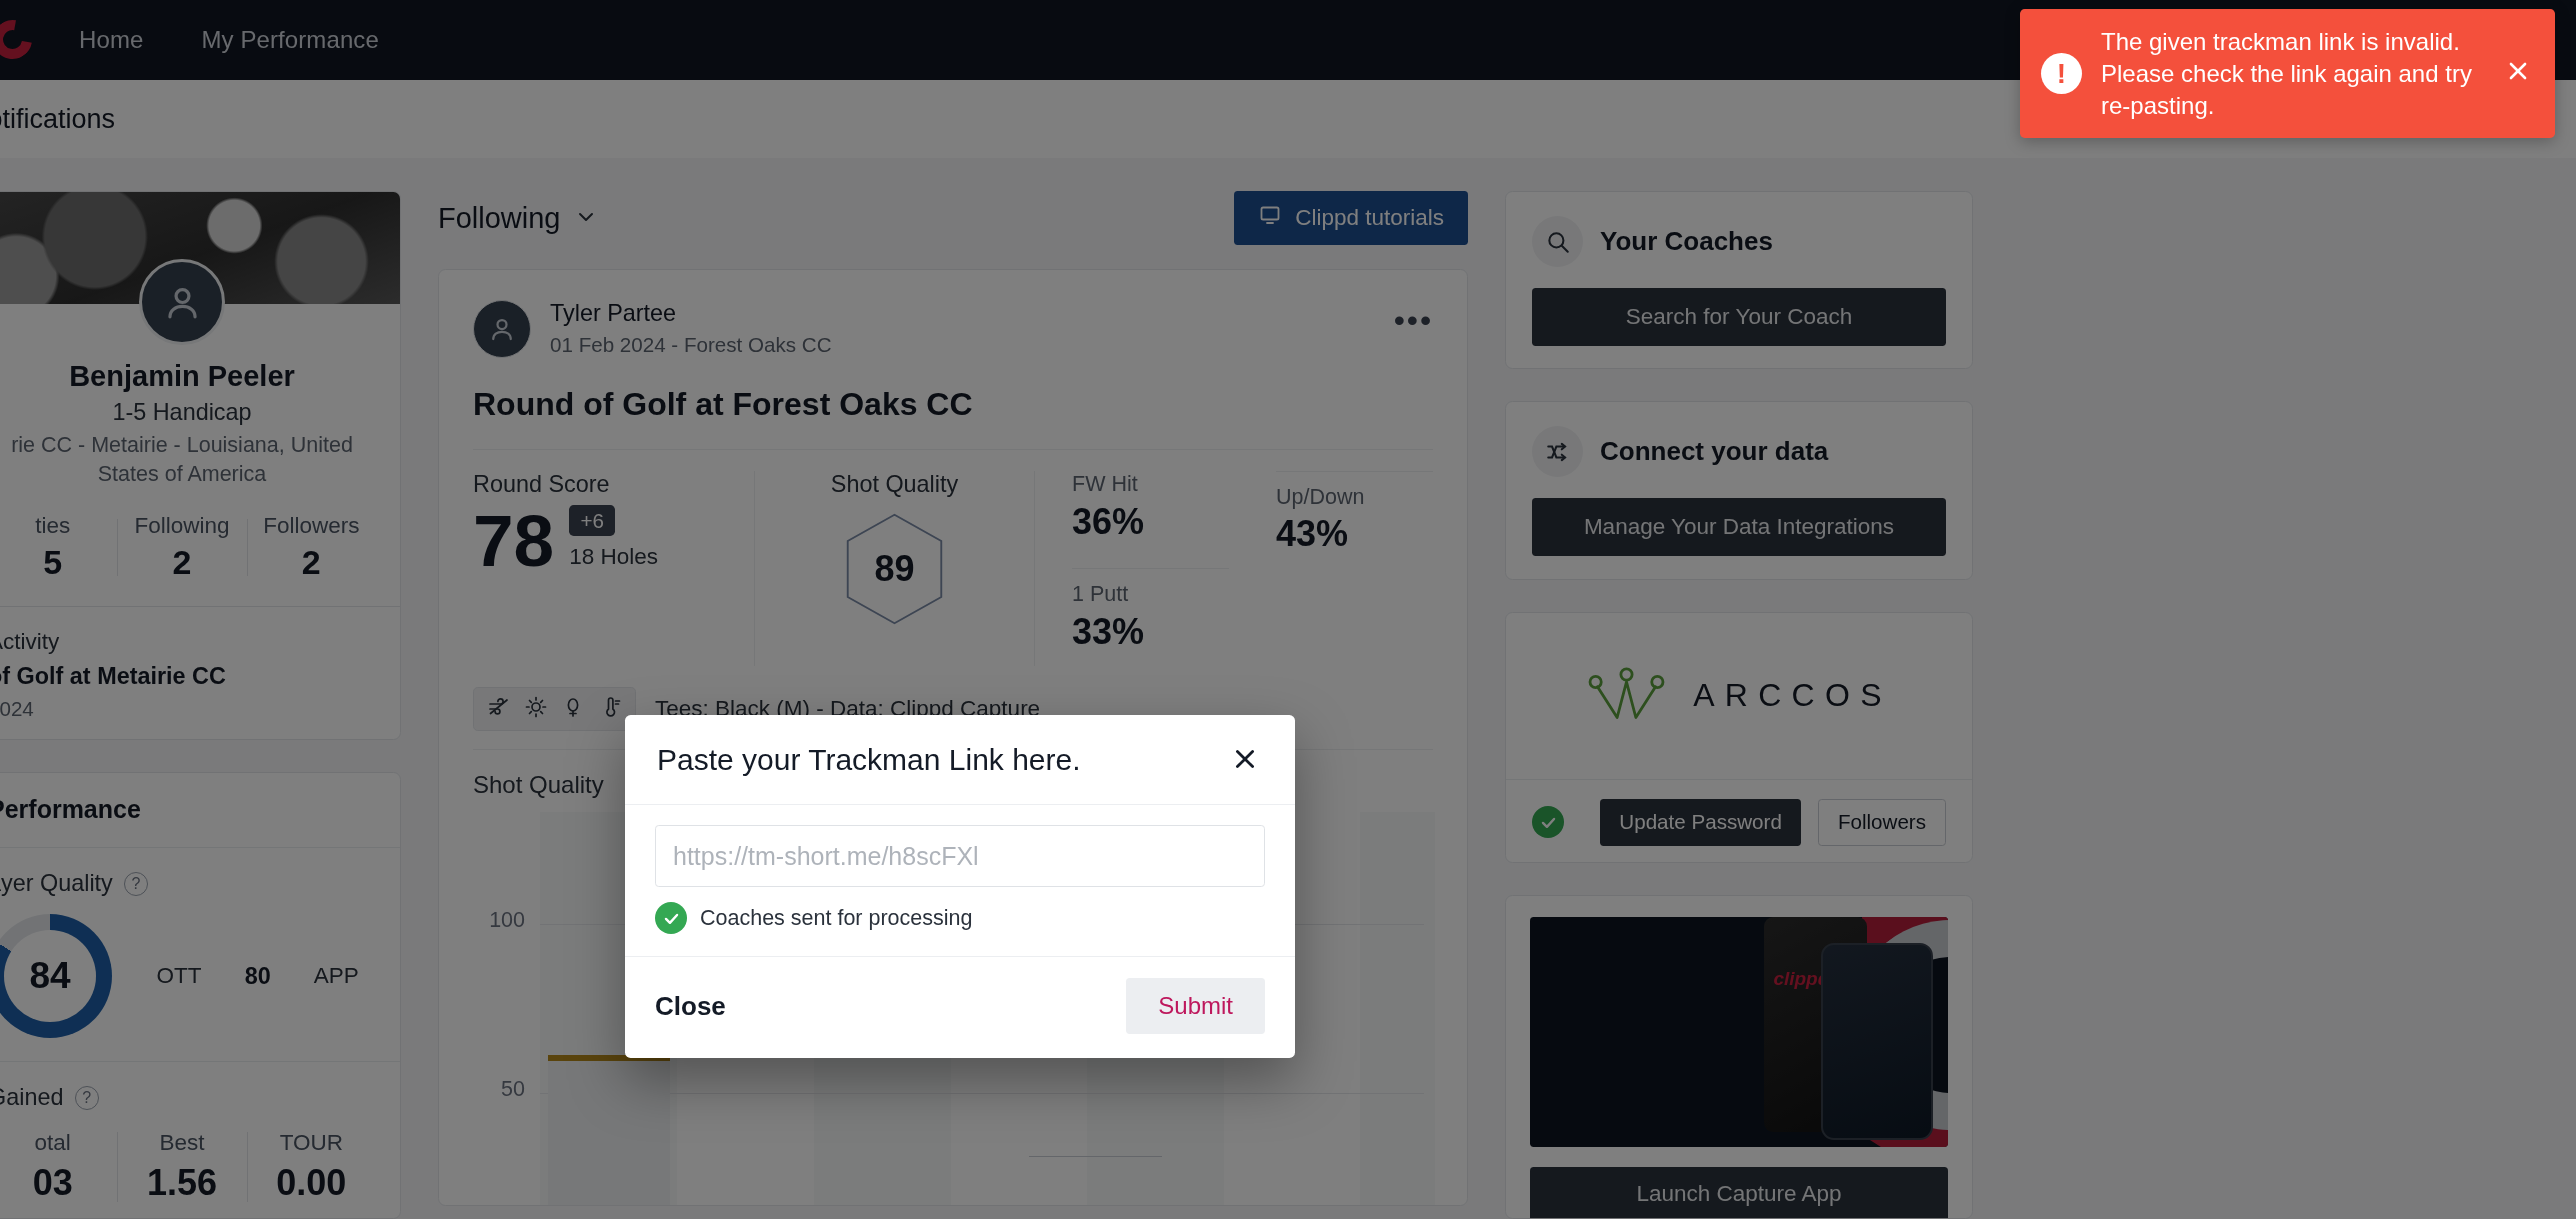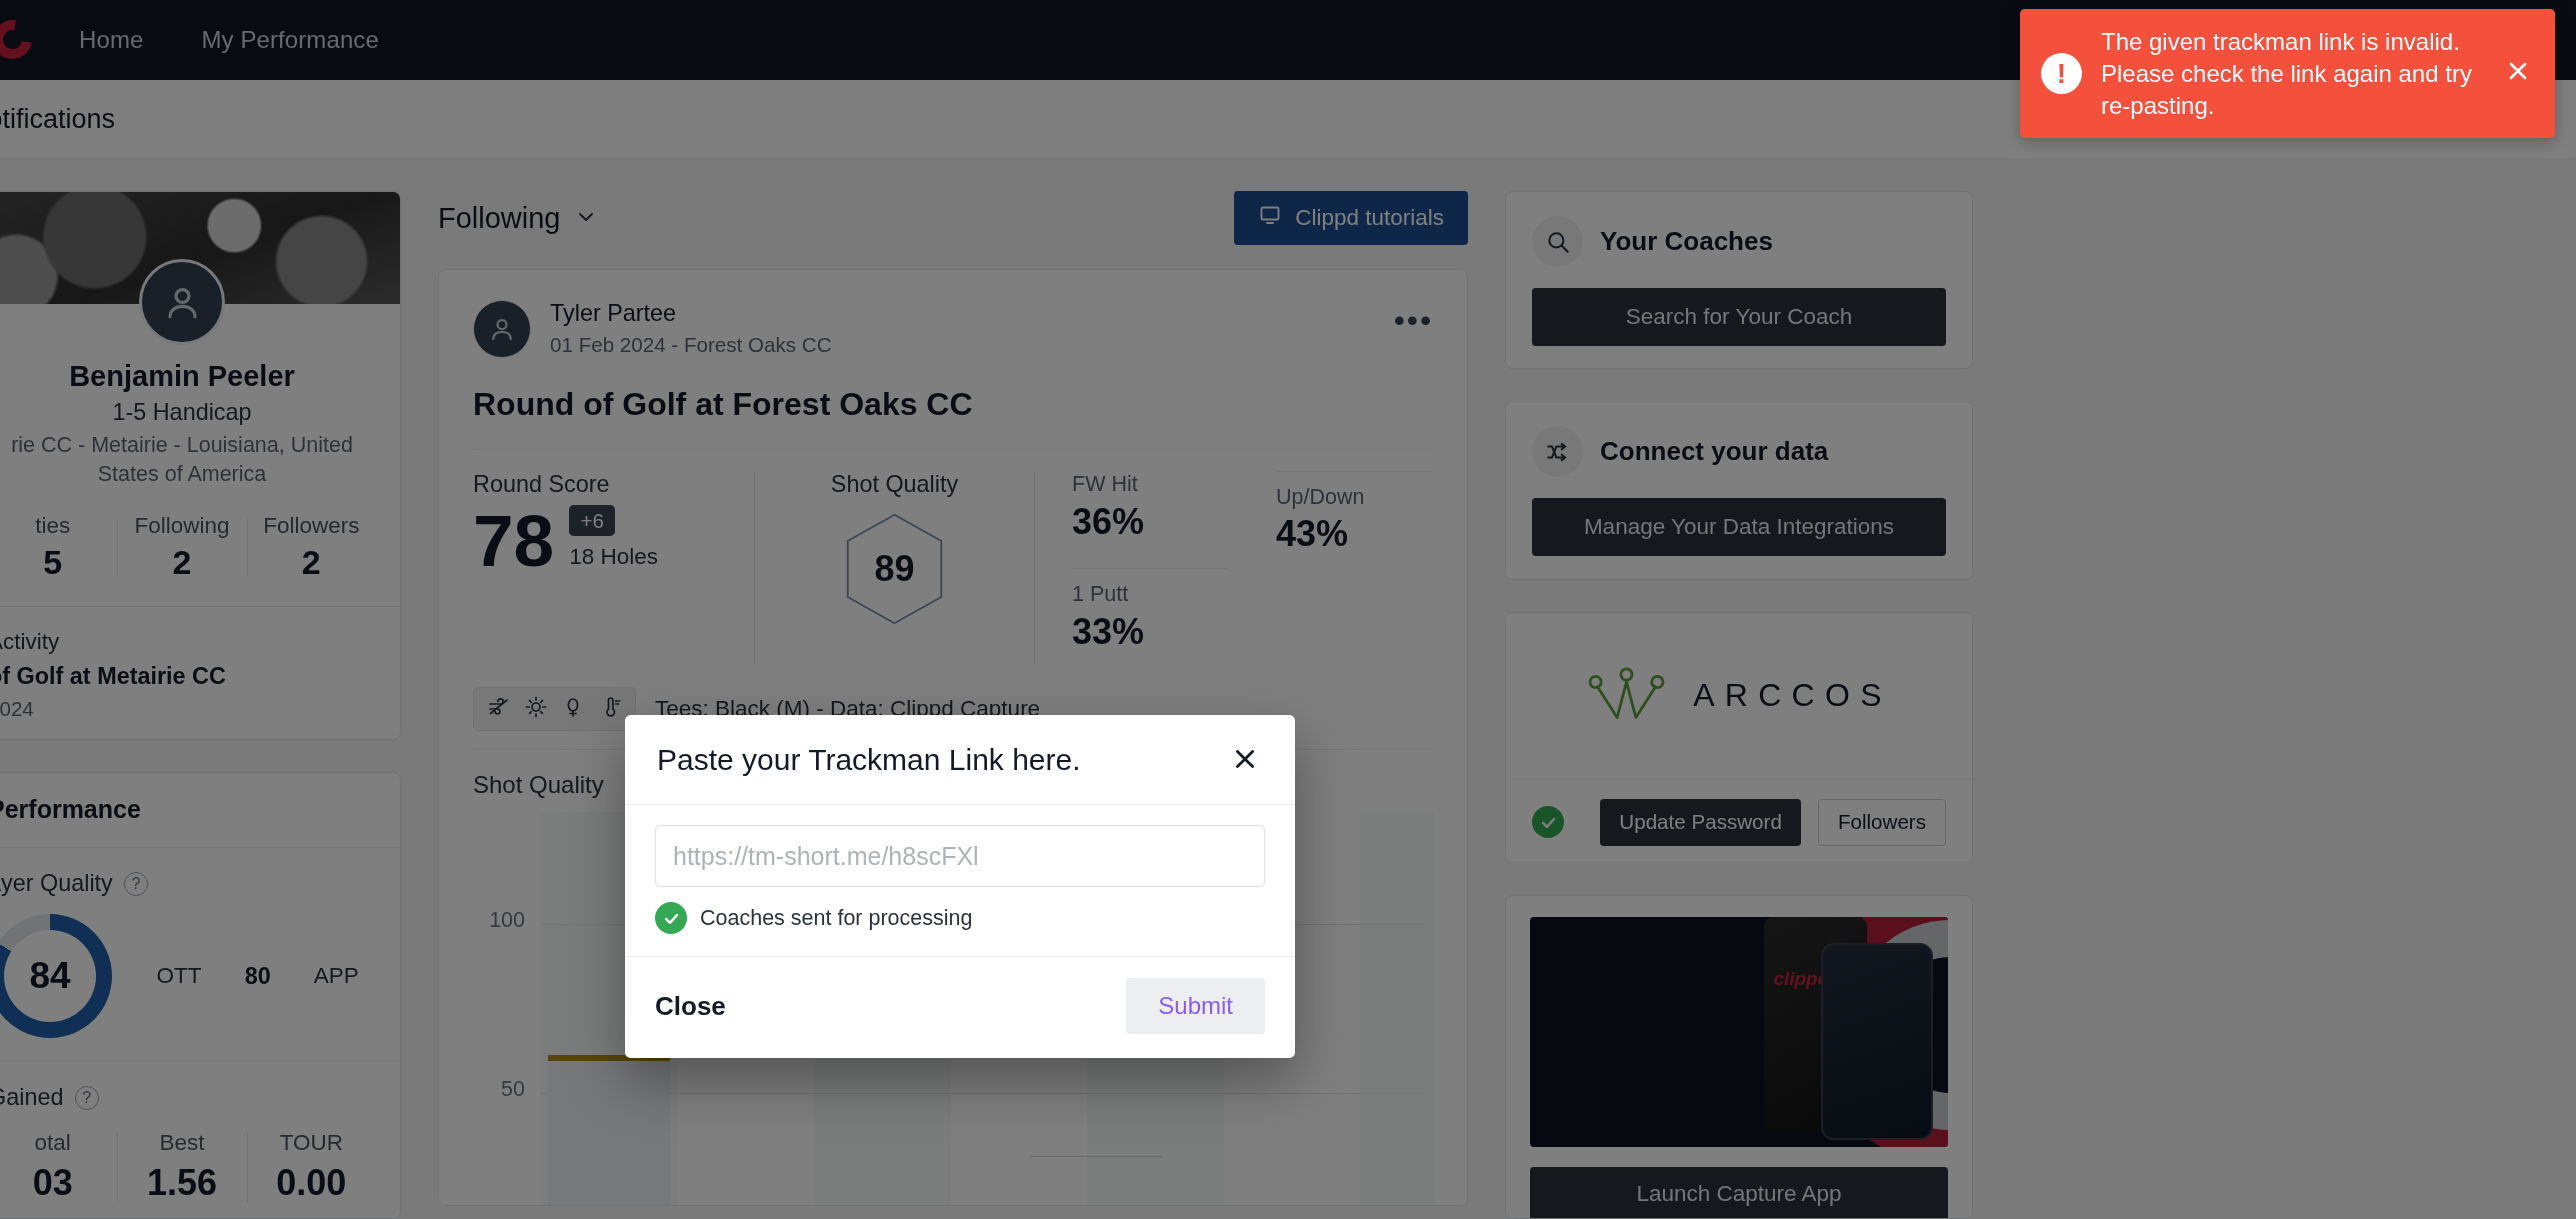--- a/index.html
+++ b/index.html
@@ -353,21 +353,21 @@
     margin-top: auto; border-top: 0.9px solid #eceef1;
     padding: 20.6px 30px 24px;
     display: flex; align-items: center;
   }
   .close-btn {
     background: transparent; border: none; cursor: pointer;
     font-size: 26px; font-weight: 700; color: #141b27;
     font-family: "Liberation Sans", sans-serif;
   }
   .submit-btn {
-    margin-left: auto; background: #eceef1; color: #8b5cf6;
+    margin-left: auto; background: #eceef1; color: #be185d;
     border: none; border-radius: 3.7px; height: 56px; padding: 0 32px;
     font-size: 24px; cursor: pointer; font-family: "Liberation Sans", sans-serif;
   }
 
   
   .toast {
     position: absolute; right: 20.6px; top: 9.4px;
     width: 535px; min-height: 99px;
     background: #f4503c; border-radius: 4.7px;
     display: flex; align-items: center; gap: 19px;

